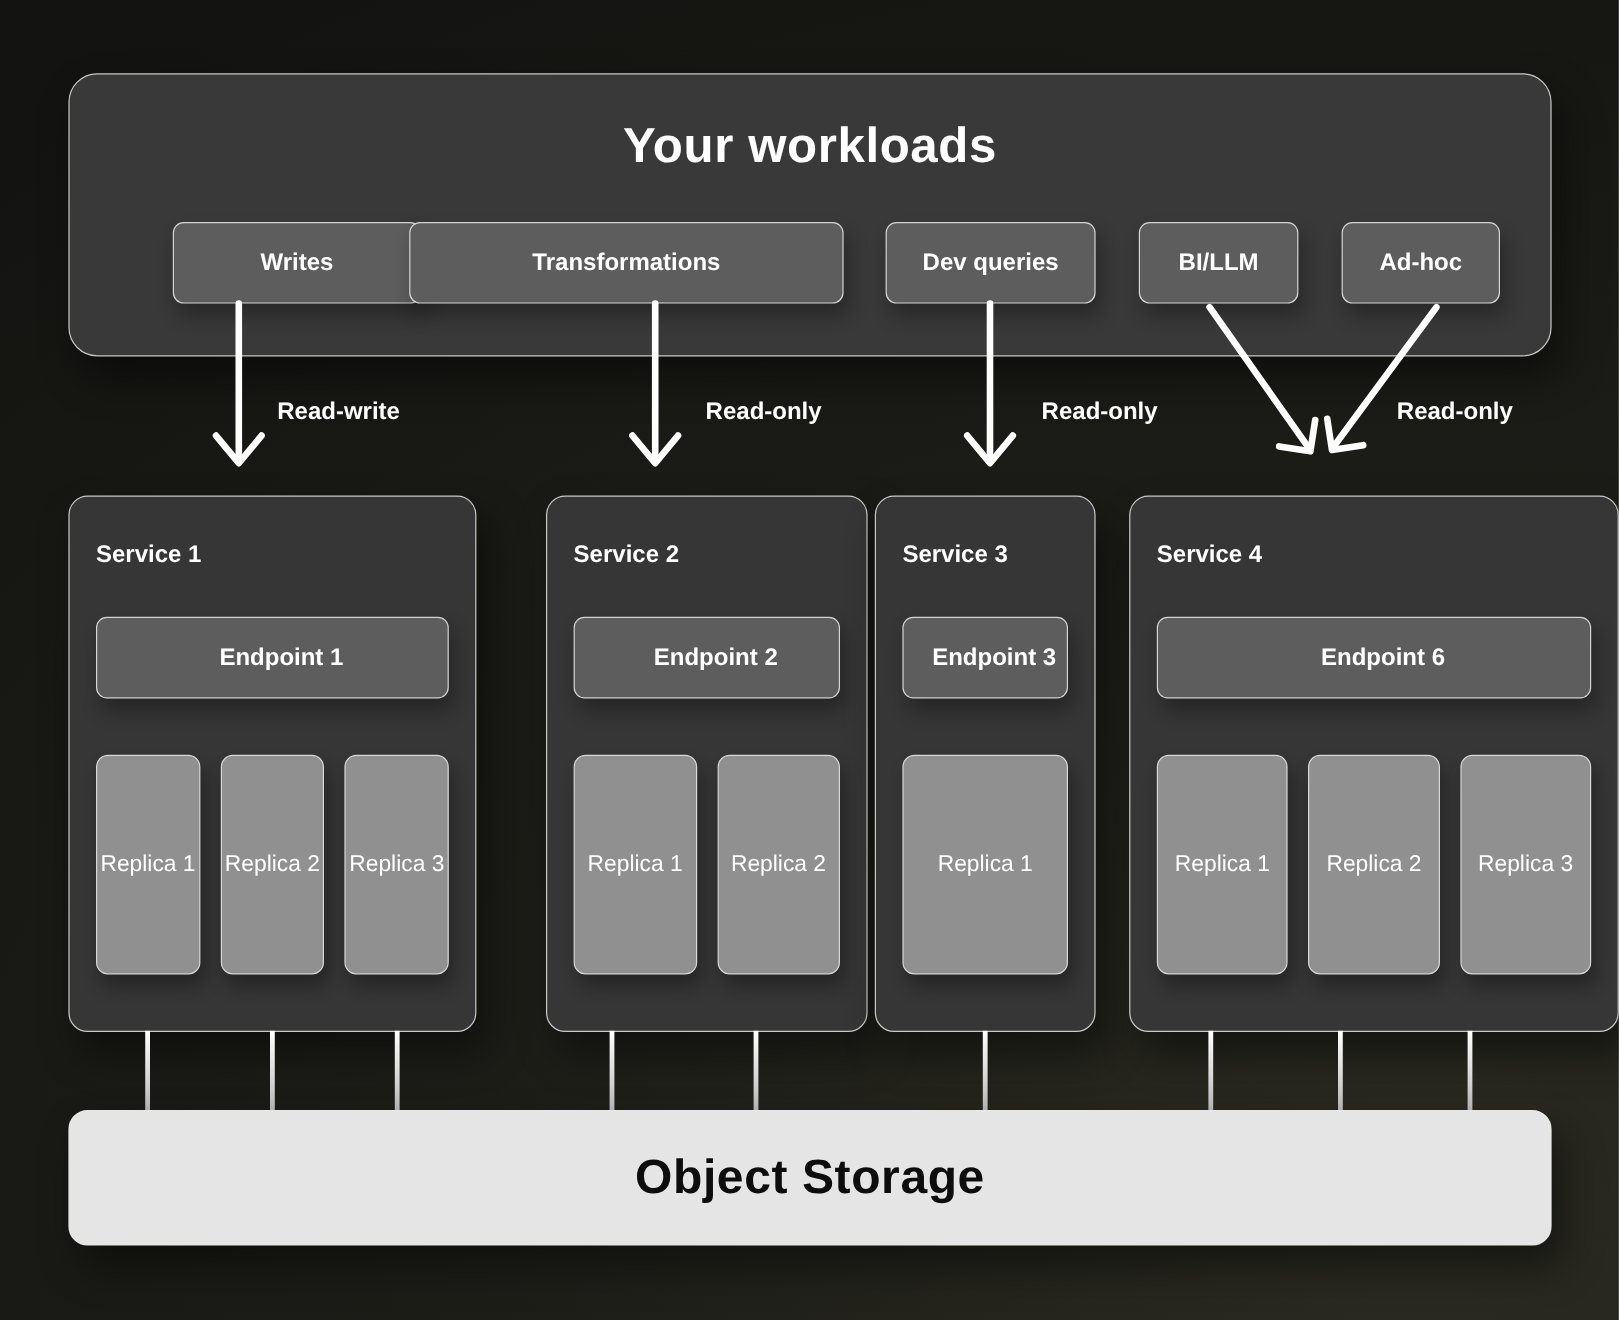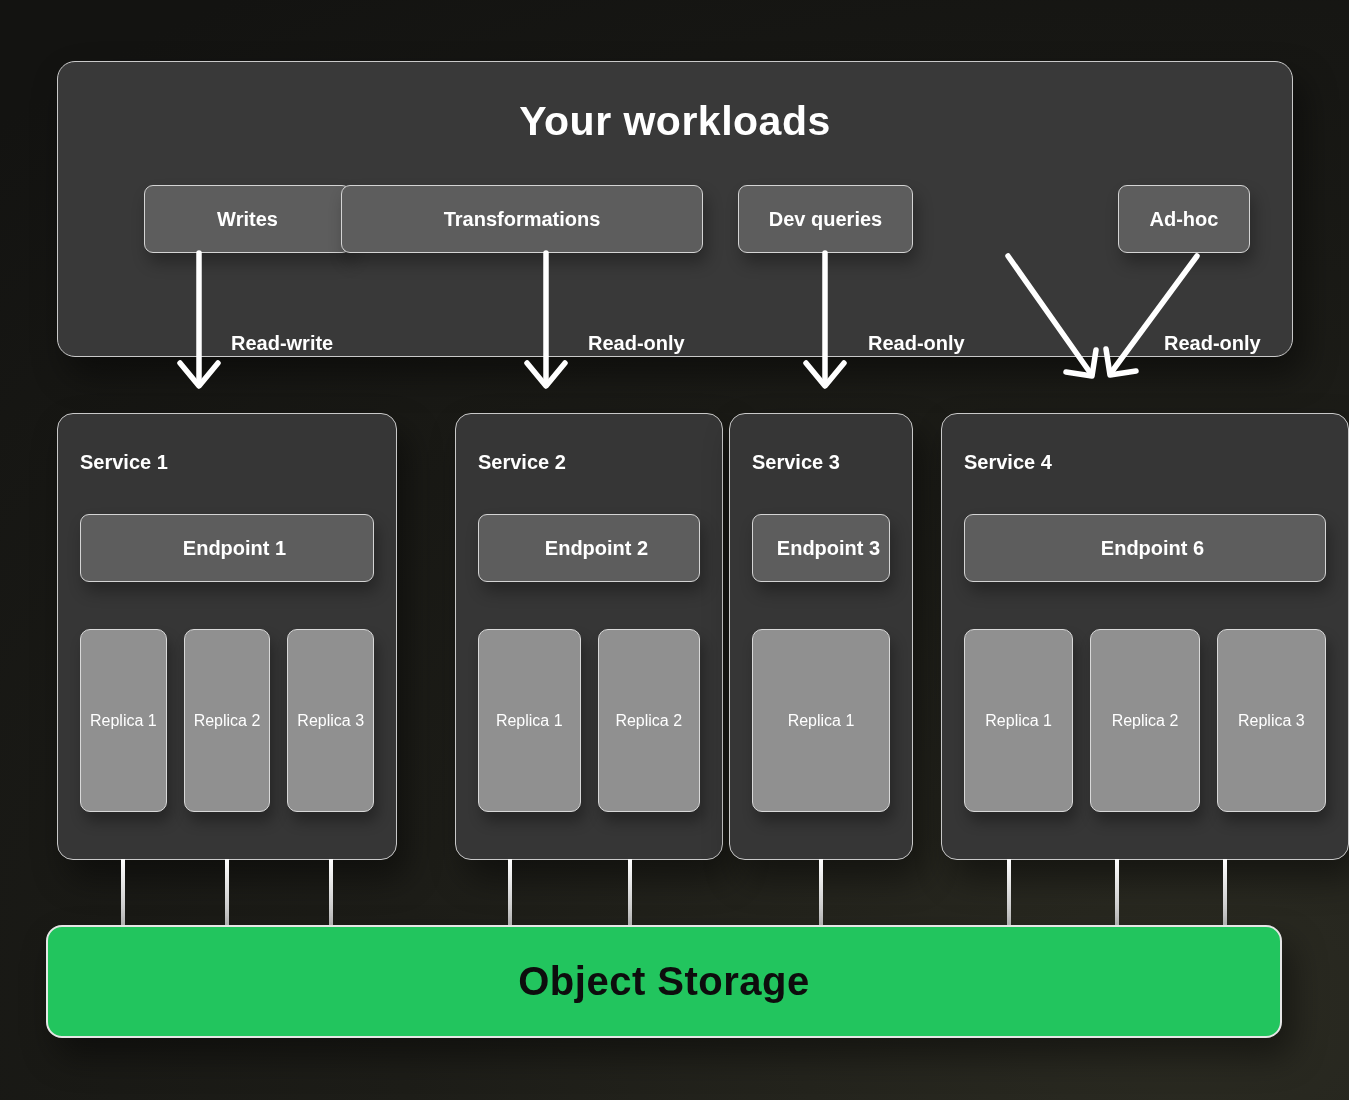--- a/index.html
+++ b/index.html
@@ -8,21 +8,21 @@
     font-family:"Liberation Sans",sans-serif;
     background:radial-gradient(130% 110% at 88% 92%, #2b2b22 0%, #1d1d18 45%, #131311 100%);
   }
   .panel{
     position:absolute;background:#393939;
     border:1.5px solid #c9c9c9;border-radius:18px;
     box-shadow:10px 18px 34px rgba(0,0,0,0.45);
     box-sizing:border-box;
   }
   
-  .workloads{left:57px;top:61px;width:1236px;height:296px;}
+  .workloads{left:57px;top:61px;width:1236px;height:236px;border-radius:24px;}
   .workloads-title{
     text-align:center;padding-top:36px;color:#ffffff;
     font-size:41px;font-weight:bold;letter-spacing:0.5px;
   }
   .wbtn{
     position:absolute;top:123px;height:68px;
     background:#5d5d5d;border:1.5px solid #d4d4d4;border-radius:9px;
     display:flex;align-items:center;justify-content:center;
     color:#ffffff;font-size:20px;font-weight:600;
     box-sizing:border-box;box-shadow:4px 10px 16px rgba(0,0,0,0.30);
@@ -50,45 +50,46 @@
     margin-top:34px;height:68px;background:#5d5d5d;
     border:1.5px solid #d4d4d4;border-radius:9px;
     display:flex;align-items:center;justify-content:center;
     color:#ffffff;font-size:20px;font-weight:600;
     box-sizing:border-box;box-shadow:4px 10px 16px rgba(0,0,0,0.30);padding-left:15px;
   }
   .replicas{margin-top:47px;display:flex;gap:17px;height:183px;}
   .replica{
     flex:1;background:#909090;border:1.5px solid #d8d8d8;border-radius:10px;
     display:flex;align-items:center;justify-content:center;
-    color:#ffffff;font-size:16px;font-weight:500;
+    color:#ffffff;font-size:19px;font-weight:500;
     box-sizing:border-box;box-shadow:4px 10px 14px rgba(0,0,0,0.30);
     white-space:nowrap;
   }
   
   .pipe{position:absolute;top:859px;height:67px;width:4px;
     background:linear-gradient(#ffffff,#b9b9b9);}
   
   .storage{
-    position:absolute;left:46px;top:925px;width:1236px;height:113px;
-    background:#22c55e;border:2px solid #e6e6e6;border-radius:16px;
+    position:absolute;left:57px;top:925px;width:1236px;height:113px;
+    background:#e5e5e5;border:2px solid #e6e6e6;border-radius:16px;
     display:flex;align-items:center;justify-content:center;
     color:#0d0d0d;font-size:40px;font-weight:bold;letter-spacing:0.5px;
     box-sizing:border-box;box-shadow:10px 18px 34px rgba(0,0,0,0.45);
   }
   .overlay{position:absolute;left:0;top:0;pointer-events:none;}
 </style>
 </head>
 <body>
 
 <div class="panel workloads">
   <div class="workloads-title">Your workloads</div>
   <div class="wbtn wbtn-writes">Writes</div>
   <div class="wbtn wbtn-transformations">Transformations</div>
   <div class="wbtn wbtn-dev">Dev queries</div>
+  <div class="wbtn wbtn-billm">BI/LLM</div>
   <div class="wbtn wbtn-adhoc">Ad-hoc</div>
 </div>
 
 <svg class="overlay" width="1349" height="1100" viewBox="0 0 1349 1100">
   <g stroke="#ffffff" stroke-width="5.5" fill="none" stroke-linecap="round" stroke-linejoin="round">
     <g>
       <line x1="199" y1="253" x2="199" y2="383"></line>
       <polyline points="180,363 199,386 218,363"></polyline>
     </g>
     <g>

